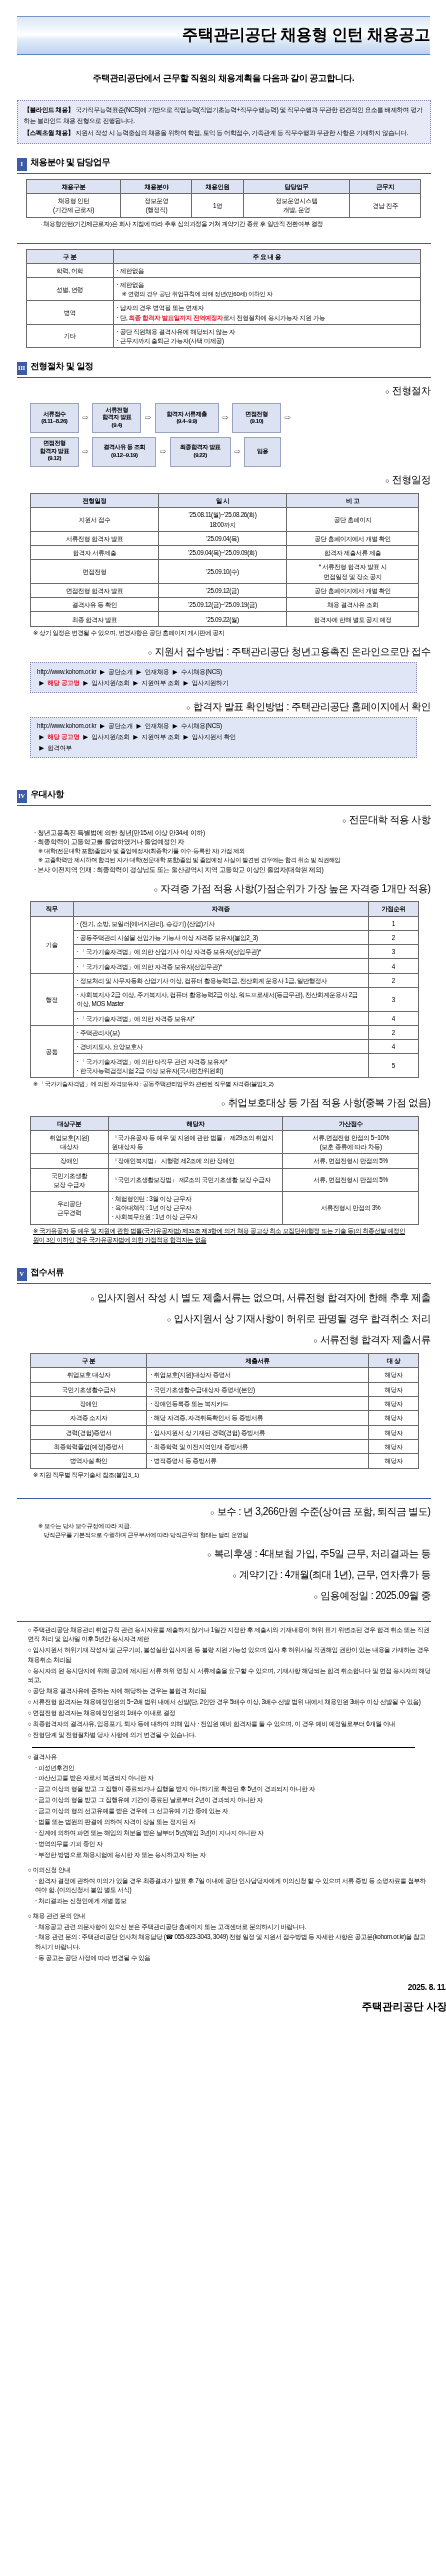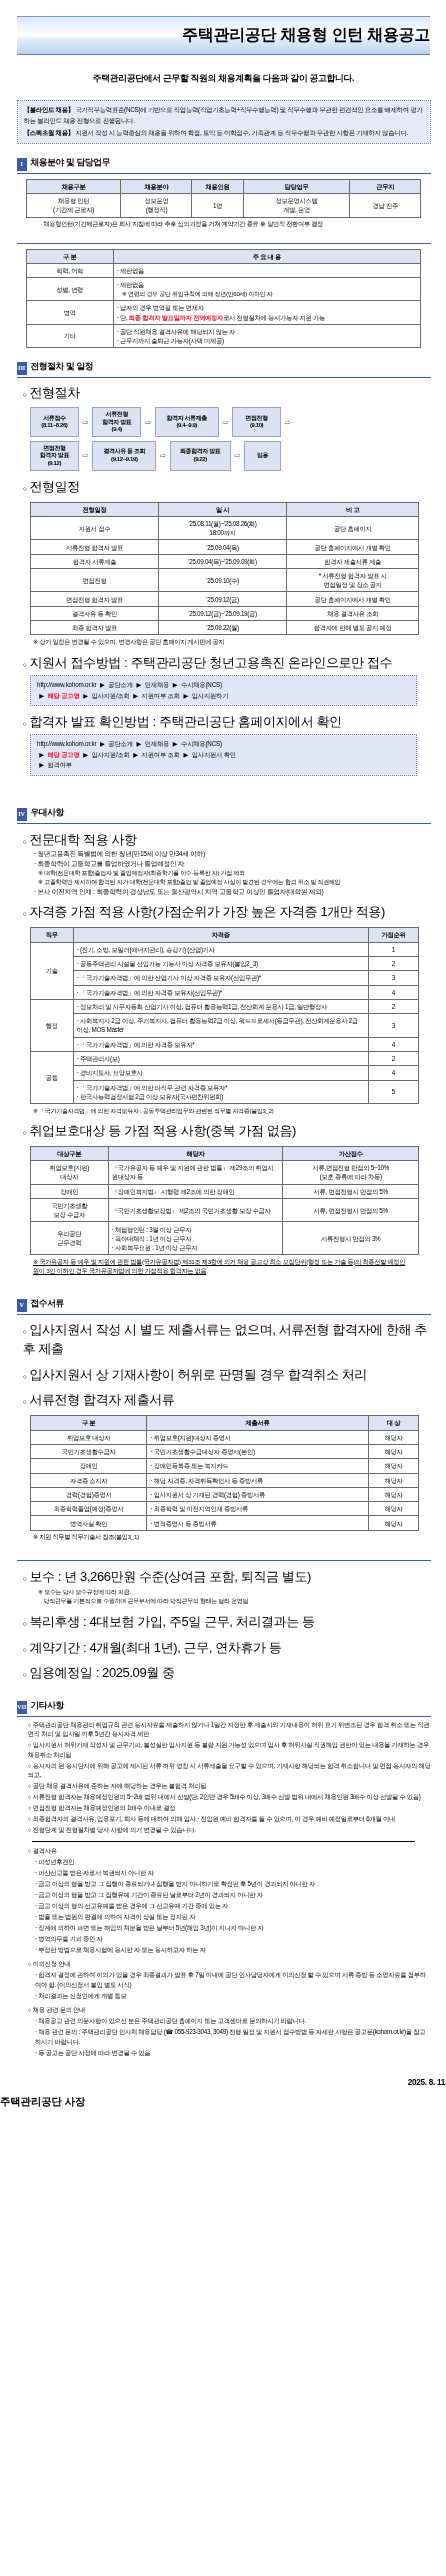--- a/index.html
+++ b/index.html
@@ -80,21 +80,21 @@
   td.l { text-align: left; }
   .tblwrap { margin: 5.2px 9.3px 0 9.3px; }
   .tblwrap-n { margin: 5.2px 11.3px 0 13.4px; }
 
   .tnote {
     font-size: 6.2px; letter-spacing: -0.3px;
     margin: 2.6px 10.3px 0 14.4px; line-height: 1.45;
   }
 
   
-  .obul { font-size: 13px; letter-spacing: -0.4px; margin: 6.7px 0 0 6.2px; }
+  .obul { font-size: 10px; letter-spacing: -0.4px; margin: 6.7px 0 0 6.2px; text-align: right; }
   .obul::before { content: "○"; margin-right: 3.1px; font-size: 6.7px; }
   .sub { margin-left: 17.5px; font-size: 6.7px; letter-spacing:-0.3px; }
   .ssub { margin-left: 21.6px; font-size: 6px; letter-spacing:-0.3px; line-height:1.5;}
   .red { color: #e8192c; font-weight: bold; }
   .u { text-decoration: underline; }
 
   
   .flow { display: flex; align-items: stretch; margin: 4.1px 0 0 13.4px; }
   .fbox {
     background: #dde2f3; border: 0.5px solid #9aa3bf;
@@ -116,21 +116,21 @@
     font-size: 6.3px; letter-spacing: -0.2px; line-height: 1.72;
   }
   .arrw { margin: 0 2.1px; }
 
   
   .footer-date {
     text-align: right; font-size: 8.2px; font-weight: bold;
     margin-top: 19.6px; letter-spacing: -0.3px;
   }
   .footer-org {
-    text-align: left; font-size: 10.3px; font-weight: bold;
+    text-align: right; font-size: 10.3px; font-weight: bold;
     margin-top: 6.2px; letter-spacing: 0px;
   }
   .numlist { margin: 3.1px 0 0 11.3px; }
   .numlist > div { margin-top: 1.5px; font-size: 6.3px; letter-spacing:-0.3px; line-height:1.5; }
   .small { font-size: 6px; }
   .tiny { font-size: 5.7px; letter-spacing: -0.3px; line-height: 1.5; }
   .cap { font-weight: bold; }
   .hr-thin { border-bottom: 0.5px solid #000; margin: 7.2px 15.5px 0 15.5px;}
 </style>
 </head>
@@ -579,24 +579,20 @@
 
     <div class="obul">보수 : 년 3,266만원 수준(상여금 포함, 퇴직금 별도)</div>
     <div class="ssub" style="margin-top:2.1px">※ 보수는 당사 보수규정에 따라 지급.</div>
     <div class="ssub" style="margin-left:27px">당직근무를 기본적으로 수행하며 근무부서에 따라 당직근무의 형태는 달리 운영됨</div>
     <div class="obul">복리후생 : 4대보험 가입, 주5일 근무, 처리결과는 등</div>
     <div class="obul">계약기간 : 4개월(최대 1년), 근무, 연차휴가 등</div>
     <div class="obul">임용예정일 : 2025.09월 중</div>
   </div>
 
   <div class="section" style="margin-top:17.5px">
-    <div class="sec-head">
-      <div class="sec-num">VII</div>
-      <div class="sec-title">기타사항</div>
-    </div>
     <div class="sec-rule"></div>
 
     <div class="numlist">
       <div><span class="cap">○ </span><span>주택관리공단 채용관리 취업규칙 관련 응시자료를 제출하지 않거나 1일간 지정한 후 제출시와 기재내용이 허위 표기 위변조된 경우 합격 취소 또는 직권 면직 처리 및 입사일 이후 5년간 응시자격 제한</span></div>
       <div><span class="cap">○ </span><span>입사지원서 허위기재 작성자 및 근무기피, 불성실한 입사지원 등 불량 지원 가능성 있으며 입사 후 허위사실 직권해임 권한이 있는 내용을 가재하는 경우 채용취소 처리됨</span></div>
       <div><span class="cap">○ </span><span>응시자의 원 응시단지에 위해 공고에 제시된 서류 허위 명칭 시 서류제출을 요구할 수 있으며, 기재사항 해당되는 합격 취소합니다 및 면접 응시자의 해당되고,</span></div>
       <div><span class="cap">○ </span><span>공단 채용 결격사유에 준하는 자에 해당하는 경우는 불합격 처리됨</span></div>
       <div><span class="cap">○ </span><span>서류전형 합격자는 채용예정인원의 5~2배 범위 내에서 선발(단, 2인만 경우 5배수 이상, 3배수 선발 범위 내에서 채용인원 3배수 이상 선발될 수 있음)</span></div>
       <div><span class="cap">○ </span><span>면접전형 합격자는 채용예정인원의 1배수 이내로 결정</span></div>
       <div><span class="cap">○ </span><span>최종합격자의 결격사유, 임용포기, 퇴사 등에 대하여 의해 입사 · 전임원 예비 합격자를 둘 수 있으며, 이 경우 예비 예정일로부터 6개월 이내</span></div>

